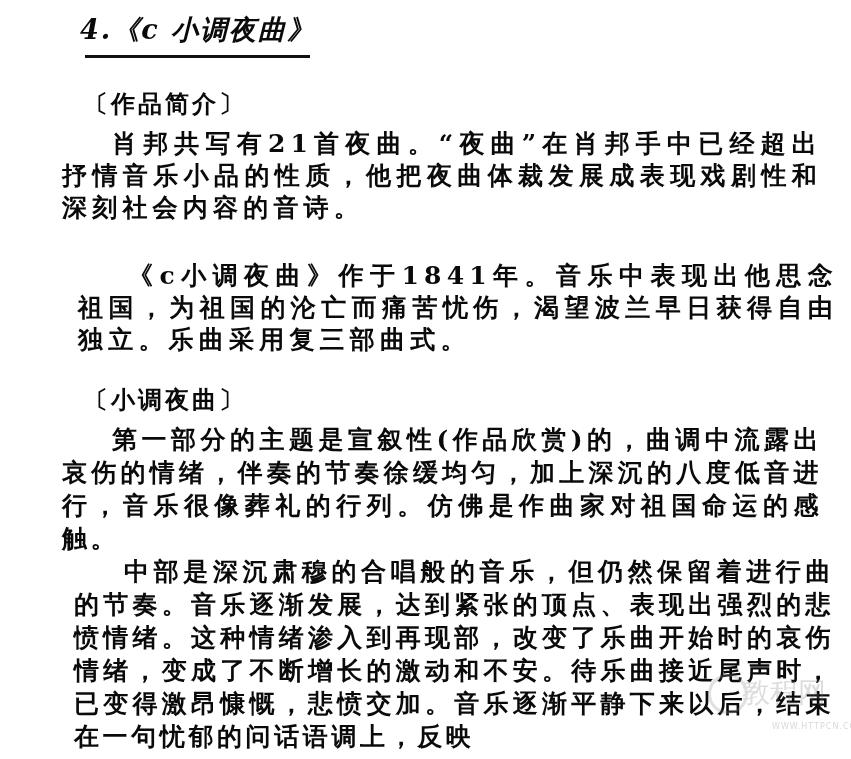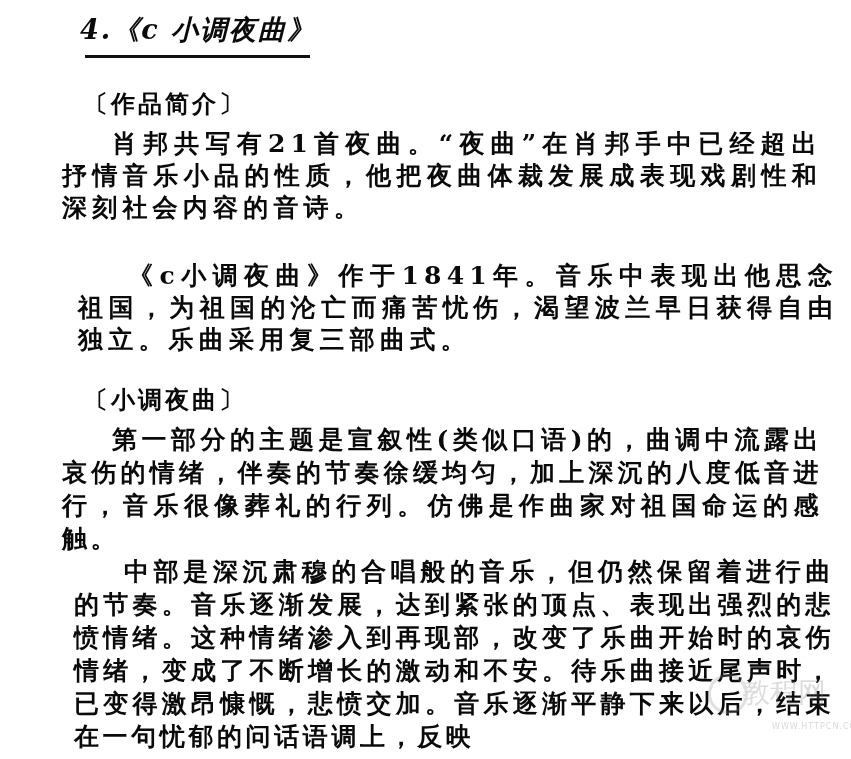--- a/index.html
+++ b/index.html
@@ -105,21 +105,21 @@
   <div class="title-rule"></div>
 
   <div class="section-head" style="top:88px;">〔作品简介〕</div>
 
   <p class="para" style="top:128px; margin:0;">肖邦共写有21首夜曲。“夜曲”在肖邦手中已经超出抒情音乐小品的性质，他把夜曲体裁发展成表现戏剧性和深刻社会内容的音诗。</p>
 
   <p class="para" style="top:244px; margin:16px;">《c小调夜曲》作于1841年。音乐中表现出他思念祖国，为祖国的沦亡而痛苦忧伤，渴望波兰早日获得自由独立。乐曲采用复三部曲式。</p>
 
   <div class="section-head" style="top:384px;">〔小调夜曲〕</div>
 
-  <p class="para dense" style="top:423px; margin:0;">第一部分的主题是宣叙性(类似口语)的，曲调中流露出哀伤的情绪，伴奏的节奏徐缓均匀，加上深沉的八度低音进行，音乐很像葬礼的行列。仿佛是作曲家对祖国命运的感触。</p>
+  <p class="para dense" style="top:423px; margin:0;">第一部分的主题是宣叙性(作品欣赏)的，曲调中流露出哀伤的情绪，伴奏的节奏徐缓均匀，加上深沉的八度低音进行，音乐很像葬礼的行列。仿佛是作曲家对祖国命运的感触。</p>
 
   <p class="para dense" style="top:543px; margin:12px;">中部是深沉肃穆的合唱般的音乐，但仍然保留着进行曲的节奏。音乐逐渐发展，达到紧张的顶点、表现出强烈的悲愤情绪。这种情绪渗入到再现部，改变了乐曲开始时的哀伤情绪，变成了不断增长的激动和不安。待乐曲接近尾声时，已变得激昂慷慨，悲愤交加。音乐逐渐平静下来以后，结束在一句忧郁的问话语调上，反映</p>
 
   <div class="watermark">
     <div class="wm-logo"></div>
     <div class="wm-text">教程网</div>
     <div class="wm-url">WWW.HTTPCN.COM</div>
   </div>
 
 </div>

